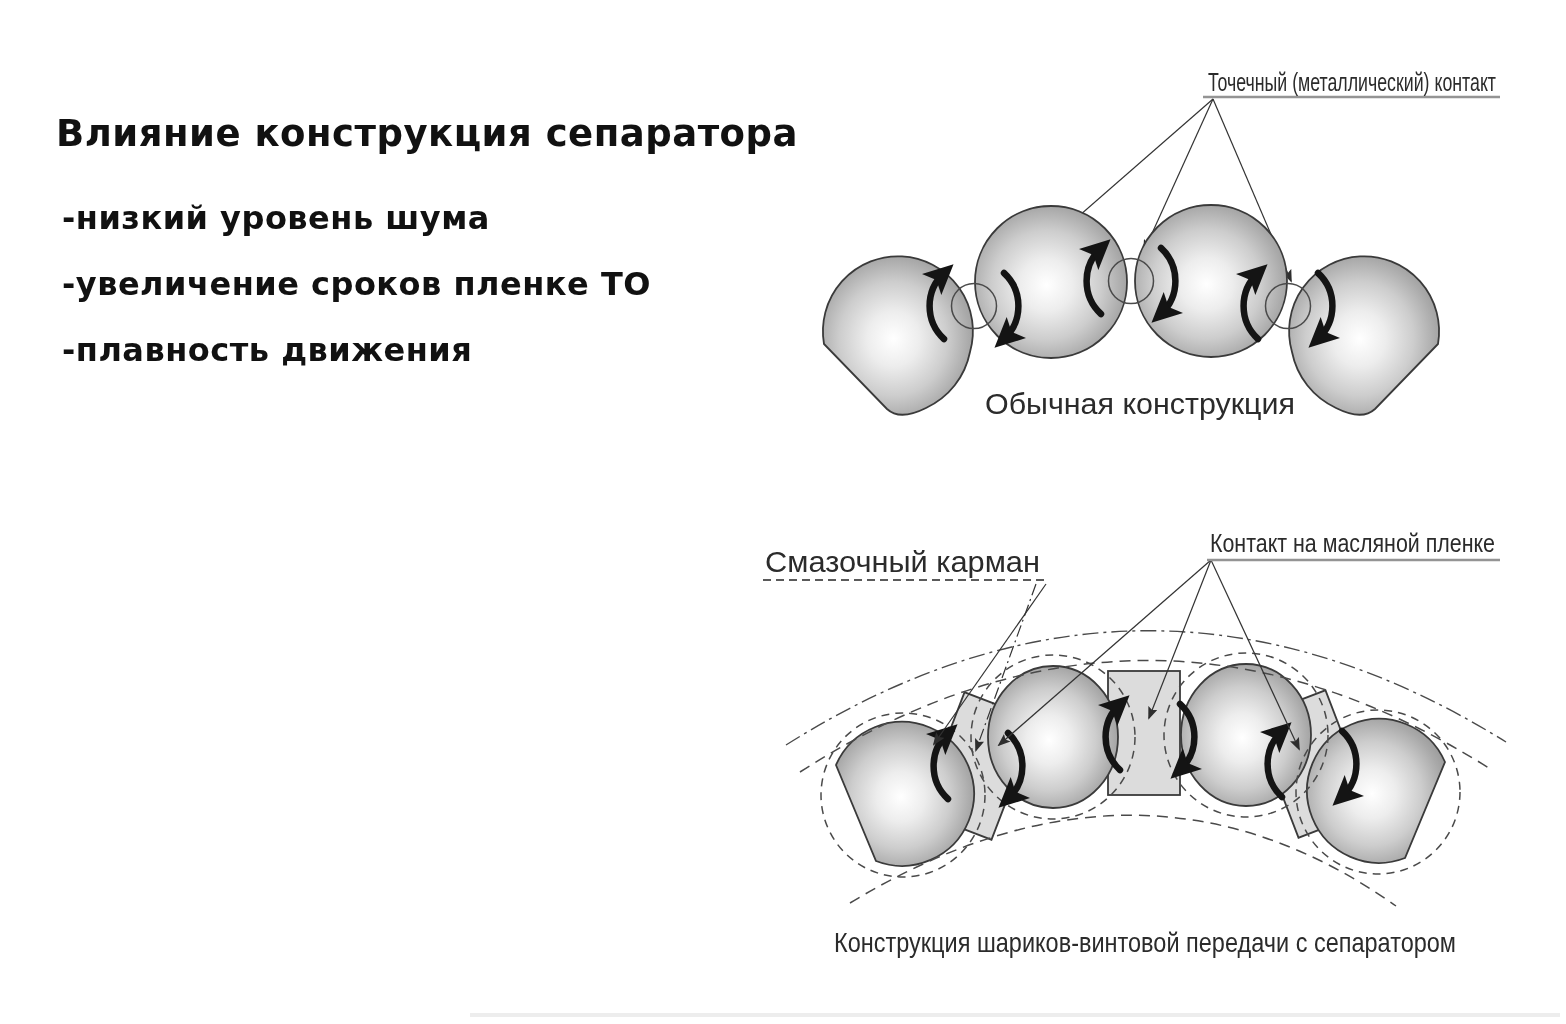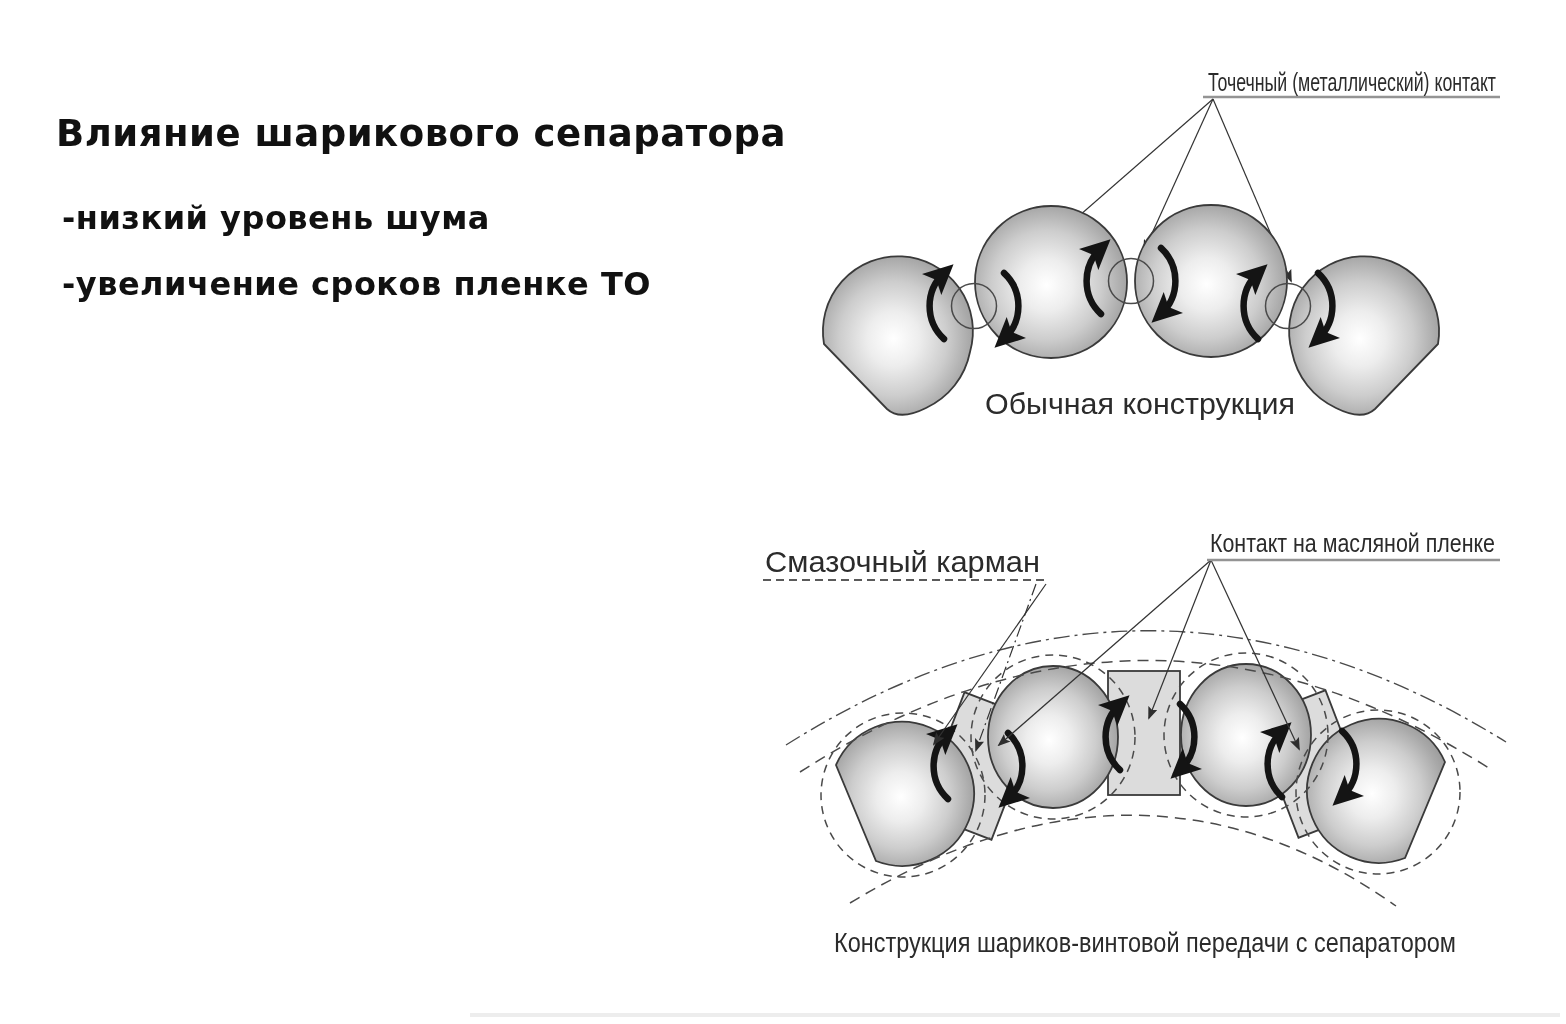--- a/index.html
+++ b/index.html
@@ -53,24 +53,25 @@
     height: 4px;
     background: #ededed;
   }
 </style>
 </head>
 <body>
 
 <div id="page">
 
   <div class="intro">
-    <div class="intro-title">Влияние шарикового сепаратора</div>
+    <div class="intro-title">Влияние конструкция сепаратора</div>
     <div class="intro-bullets">
       <div class="bullet-line">-низкий уровень шума</div>
       <div class="bullet-line">-увеличение сроков пленке ТО</div>
+      <div class="bullet-line">-плавность движения</div>
     </div>
   </div>
 
   <svg id="diagrams" width="1566" height="1024" viewBox="0 0 1566 1024" xmlns="http://www.w3.org/2000/svg">
     <defs>
       <radialGradient id="ballG" cx="0.47" cy="0.52" r="0.62">
         <stop offset="0" stop-color="#ffffff"></stop>
         <stop offset="0.28" stop-color="#ededed"></stop>
         <stop offset="0.58" stop-color="#cdcdcd"></stop>
         <stop offset="0.82" stop-color="#a9a9a9"></stop>

